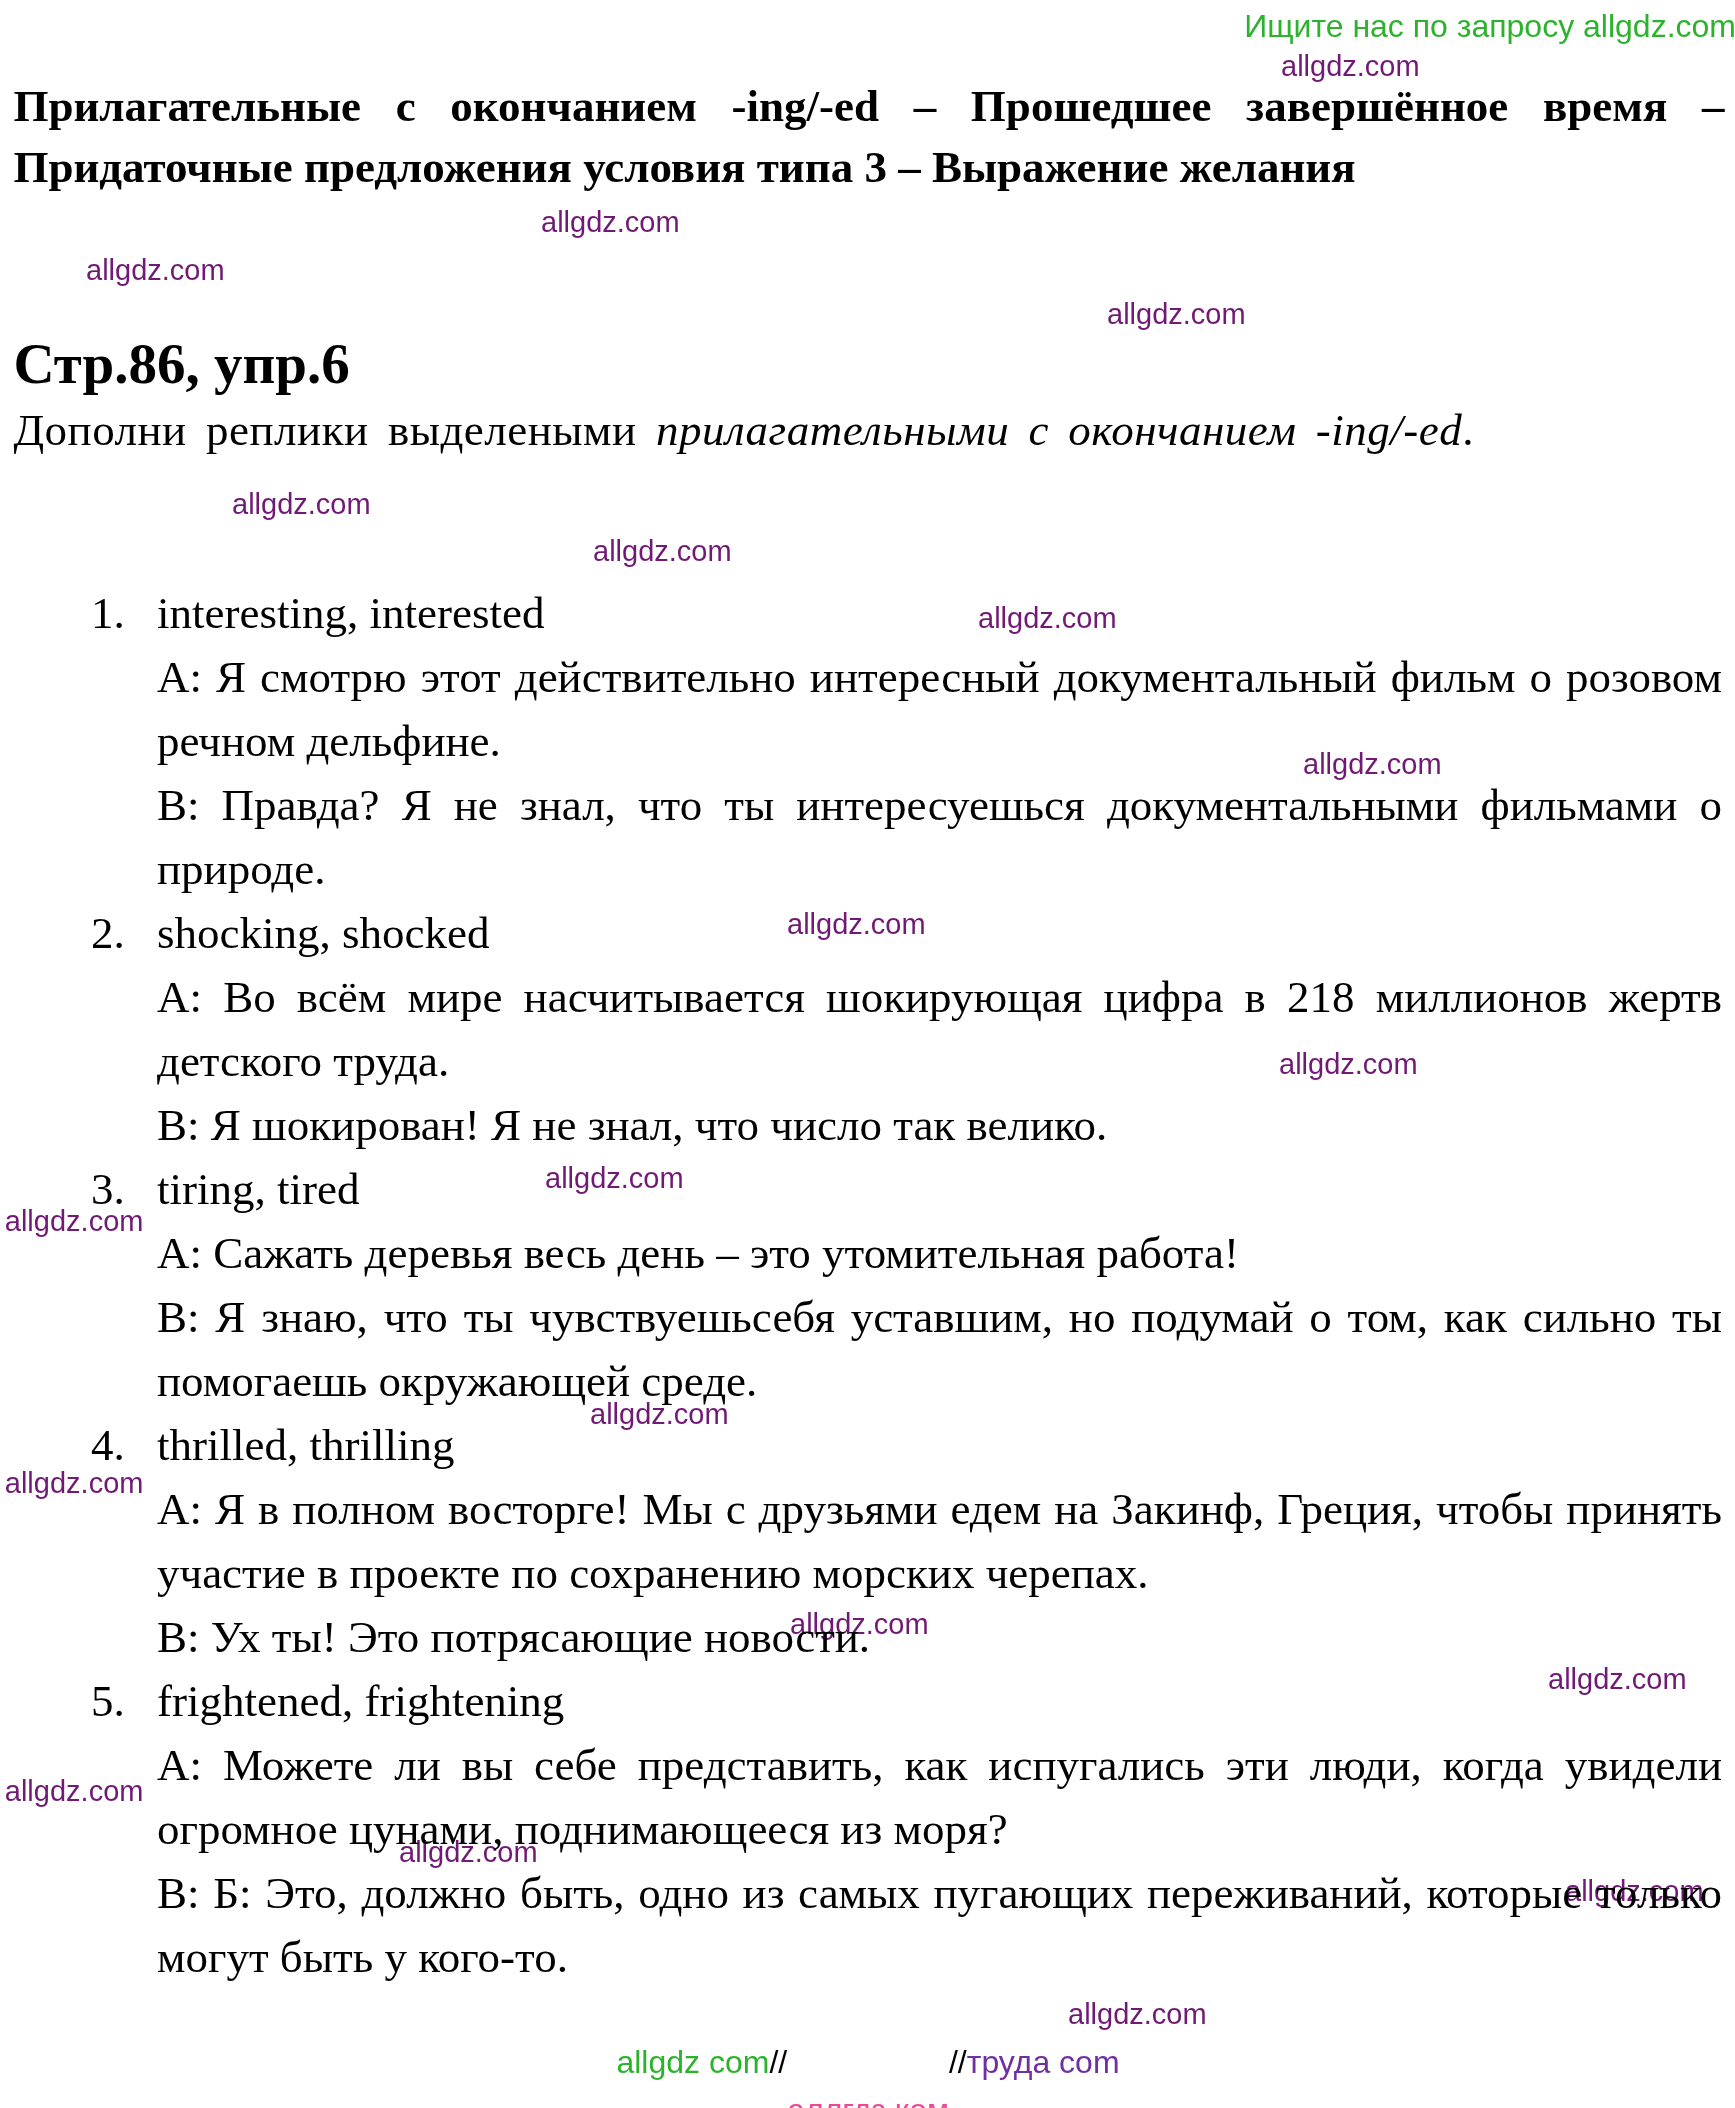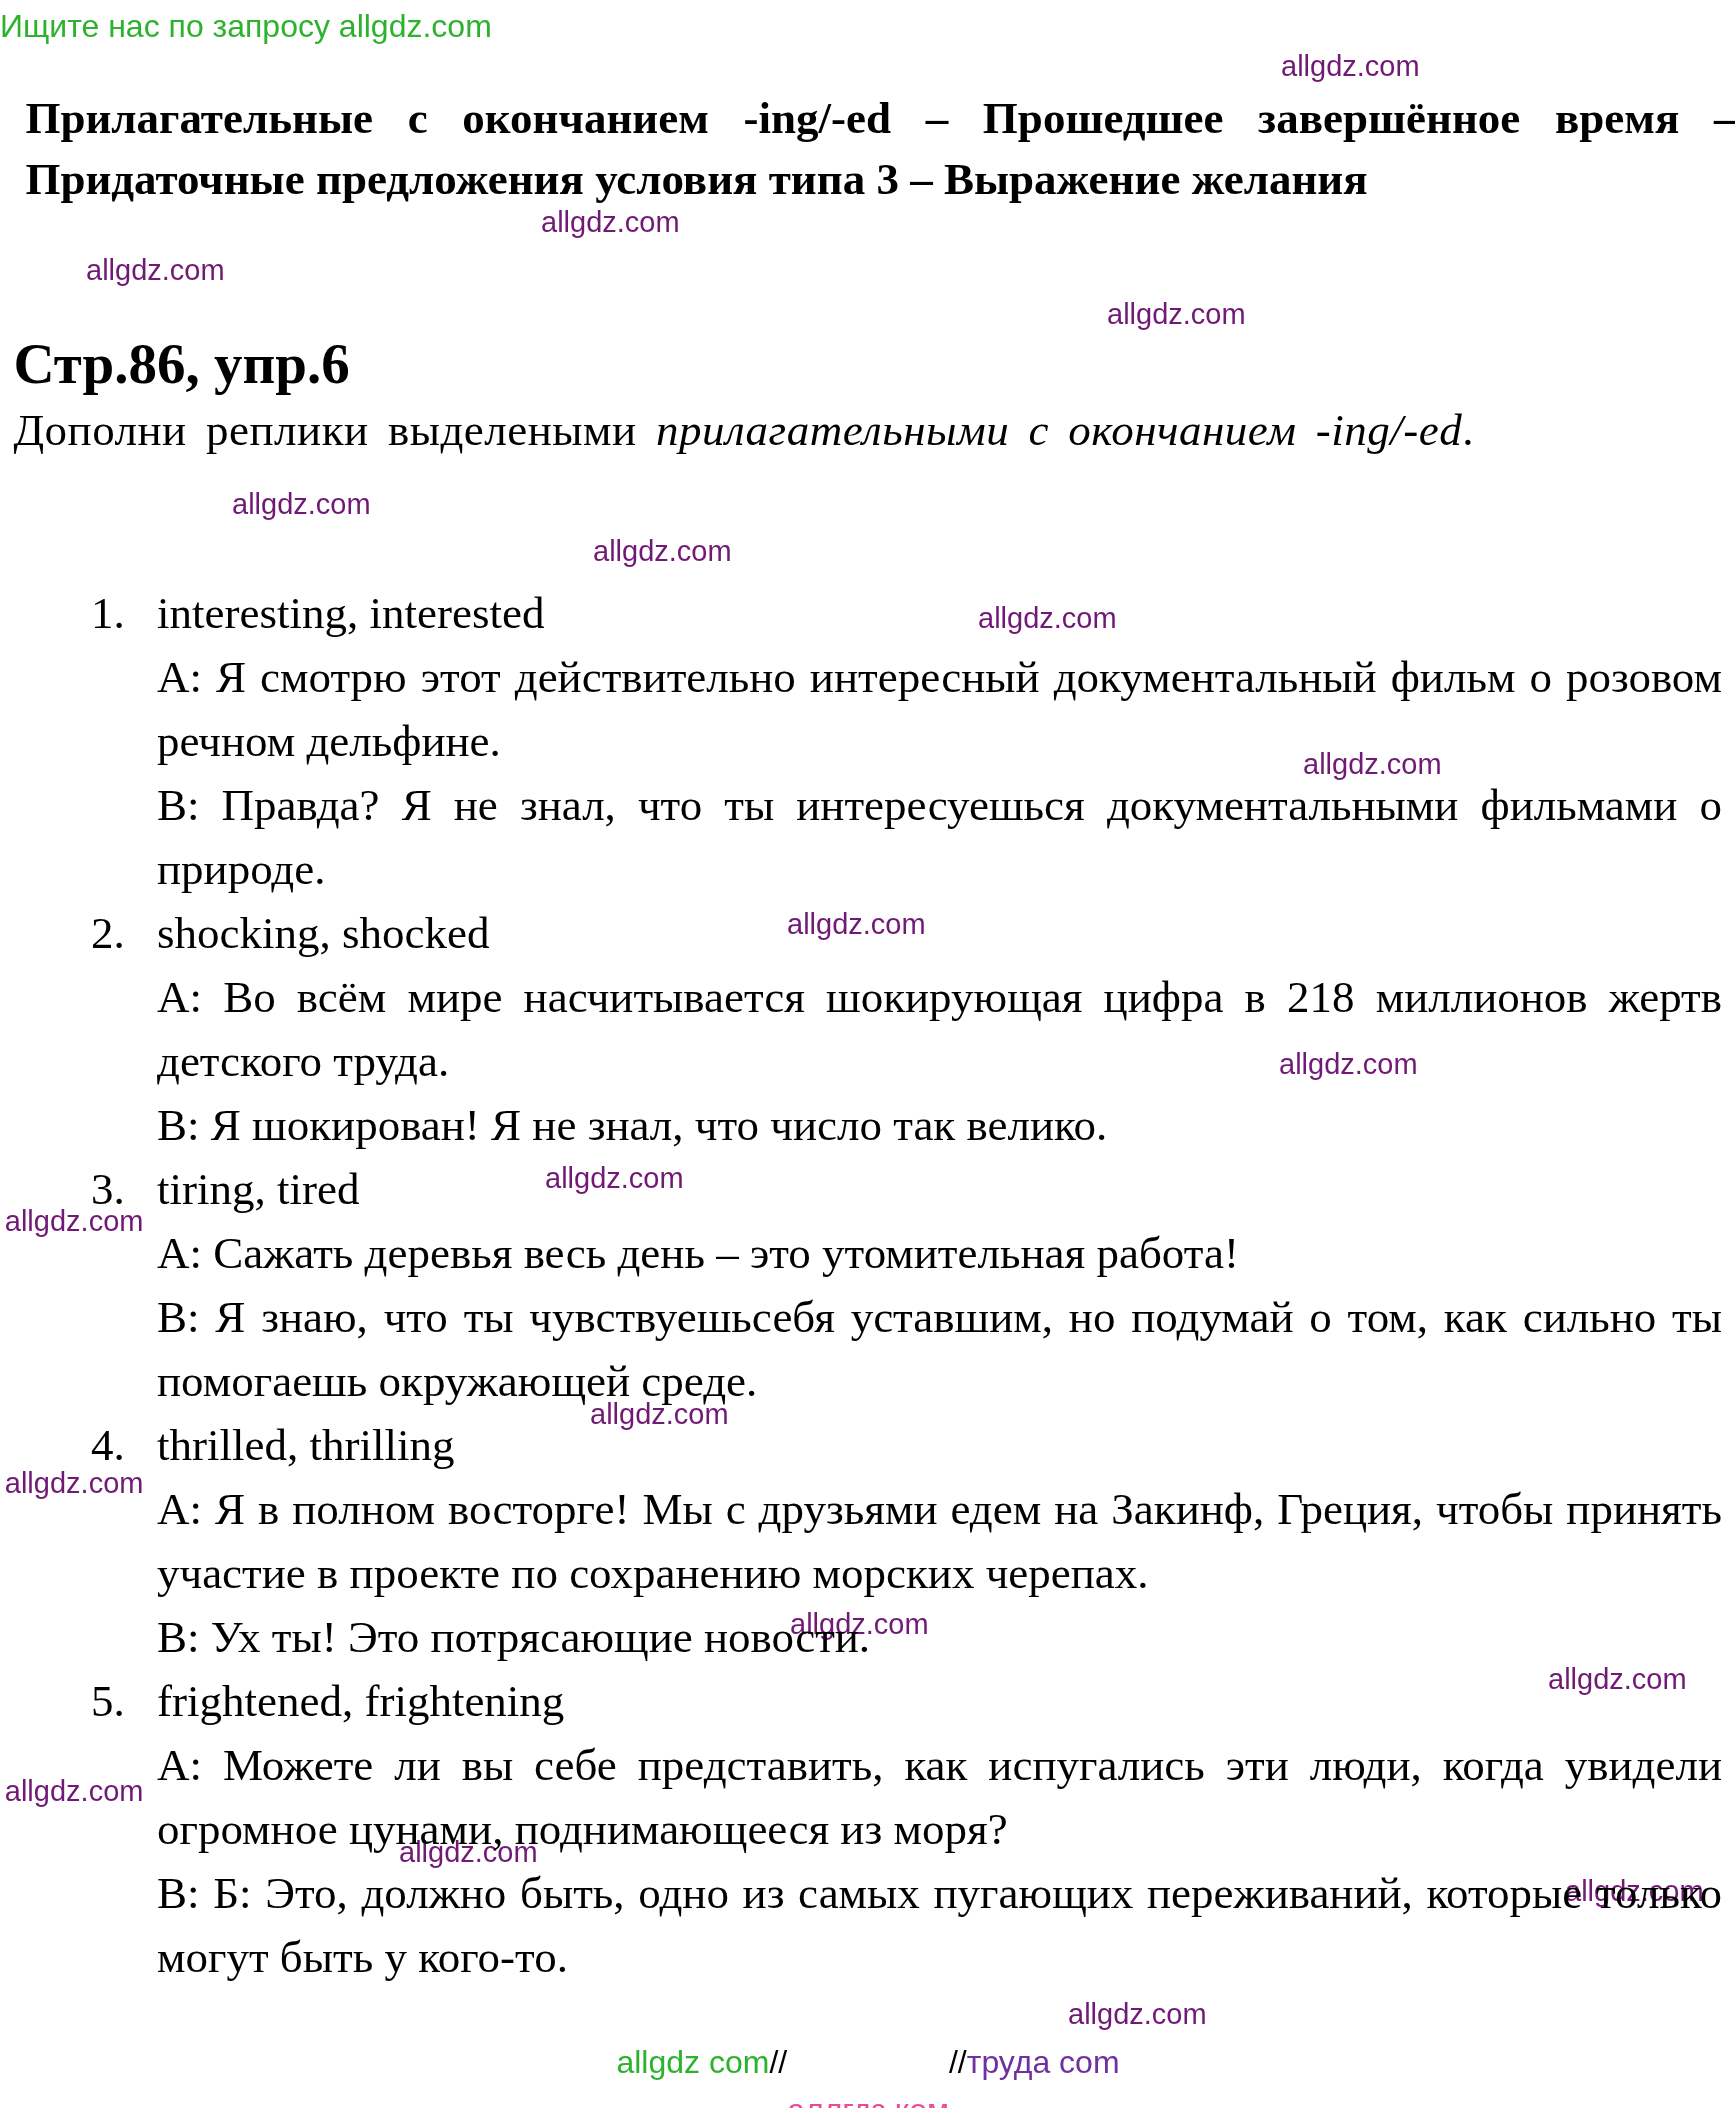--- a/index.html
+++ b/index.html
@@ -11,39 +11,39 @@
     color: #000000;
     font-family: "Liberation Serif", serif;
     overflow: hidden;
   }
   .page { position: absolute; inset: 0; }
 
   .promo {
     position: absolute;
     top: 7.6px; left: 0;
     width: 100%;
-    text-align: left;
+    text-align: right;
     font-family: "Liberation Sans", sans-serif;
     font-size: 32px;
     color: #2cb22c;
   }
 
   .wm {
     position: absolute;
     font-family: "Liberation Sans", sans-serif;
     font-size: 29px;
     color: #701a75;
     white-space: nowrap;
   }
 
   .title {
     position: absolute;
     top: 76px; left: 13.4px;
     width: 1711px;
-    margin: 12px;
+    margin: 0;
     font-size: 45px;
     line-height: 61px;
     font-weight: 700;
     text-align: justify;
   }
 
   .section {
     position: absolute;
     top: 333px; left: 13.4px;
     margin: 0;

